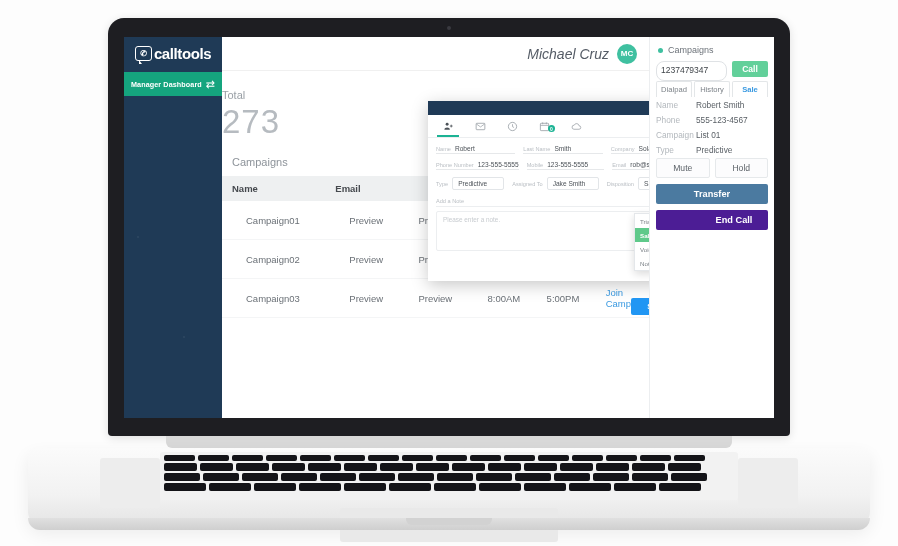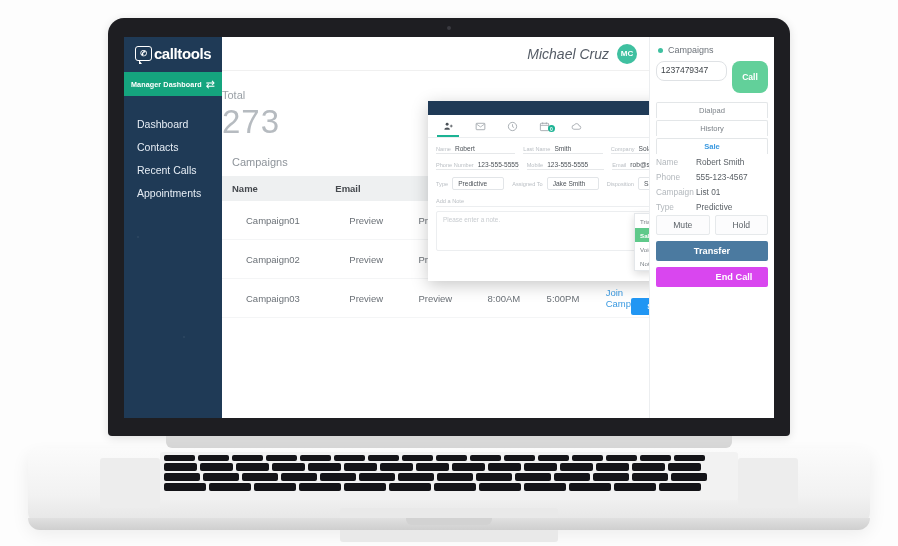--- a/index.html
+++ b/index.html
@@ -114,44 +114,44 @@
   }
   .cp-status{display:flex;align-items:center;gap:5px;padding:8px 2px 6px 2px;}
   .dot{width:5px;height:5px;border-radius:50%;background:#3fc0a0;}
   .cp-status span{font-size:9px;color:#6d737a;}
   .cp-dial{display:flex;gap:5px;}
   .cp-number{
     flex:1;border:1px solid #dfe2e5;border-radius:8px;height:20px;line-height:16px;
     font-size:8.5px;color:#3f4449;padding-left:4px;box-sizing:border-box;background:#fff;
   }
   .cp-call{
-    width:36px;background:#62d09a;color:#fff;border:none;border-radius:8px;height:32px;
+    width:36px;background:#62d09a;color:#fff;border:none;border-radius:2px;height:16px;
     font-size:8.5px;font-weight:700;cursor:pointer;
   }
-  .cp-tabs{display:flex;gap:2px;margin-top:9px;flex-direction:column;}
+  .cp-tabs{display:flex;gap:2px;margin-top:0;}
   .cp-tab{
     flex:1;border:1px solid #e3e6e8;border-bottom:none;text-align:center;font-size:7.6px;
     color:#7c8288;padding:3px 0;border-radius:2px 2px 0 0;background:#fff;cursor:pointer;
   }
   .cp-tab.active{color:#3b9ae1;font-weight:700;}
   .cp-timer{text-align:center;font-size:11.5px;color:#6d737a;padding:7px 0 5px;}
   .kv{display:flex;font-size:8.3px;padding:2.5px 0;}
   .kv .k{width:40px;color:#b3b8bd;}
   .kv .v{color:#5a6066;}
   .cp-btn-row{display:flex;gap:5px;margin-top:1px;}
   .cp-sec{
     flex:1;border:1px solid #e6e9eb;background:#fcfcfd;text-align:center;font-size:8.6px;
     color:#5d6369;padding:4px 0;border-radius:2px;cursor:pointer;
   }
   .cp-wide{
     display:block;width:100%;text-align:center;color:#fff;font-size:9.2px;font-weight:700;
     padding:5px 0;border-radius:2px;margin-top:6px;border:none;cursor:pointer;box-sizing:border-box;
   }
   .cp-transfer{background:#4b7aa0;}
-  .cp-end{background:#d946ef;padding-left:44px;}
+  .cp-end{background:#4c1d95;padding-left:44px;}
 
   
   .modal{
     position:absolute;left:206px;top:64px;width:270px;height:180px;
     background:#fff;box-shadow:0 4px 16px rgba(0,0,0,.22);
   }
   .modal-bar{
     height:14px;background:#1f3a56;display:flex;align-items:center;justify-content:flex-end;
     padding-right:6px;gap:6px;
   }
@@ -221,34 +221,20 @@
                 </span>
               <span>calltools</span>
             </div>
           </div>
 
           <div class="mgr">
             <span class="mgr-label">Manager Dashboard</span>
             <span class="mgr-ico">⇄</span>
           </div>
 
-          <div class="nav">
-            <div class="nav-item">
-              <span>Dashboard</span>
-            </div>
-            <div class="nav-item">
-              <span>Contacts</span>
-            </div>
-            <div class="nav-item">
-              <span>Recent Calls</span>
-            </div>
-            <div class="nav-item">
-              <span>Appointments</span>
-            </div>
-          </div>
         </div>
 
         <div class="content">
           <div class="main">
 
             <div class="topbar">
               <span class="user-name">Michael Cruz</span>
               <span class="avatar">MC</span>
             </div>
 

